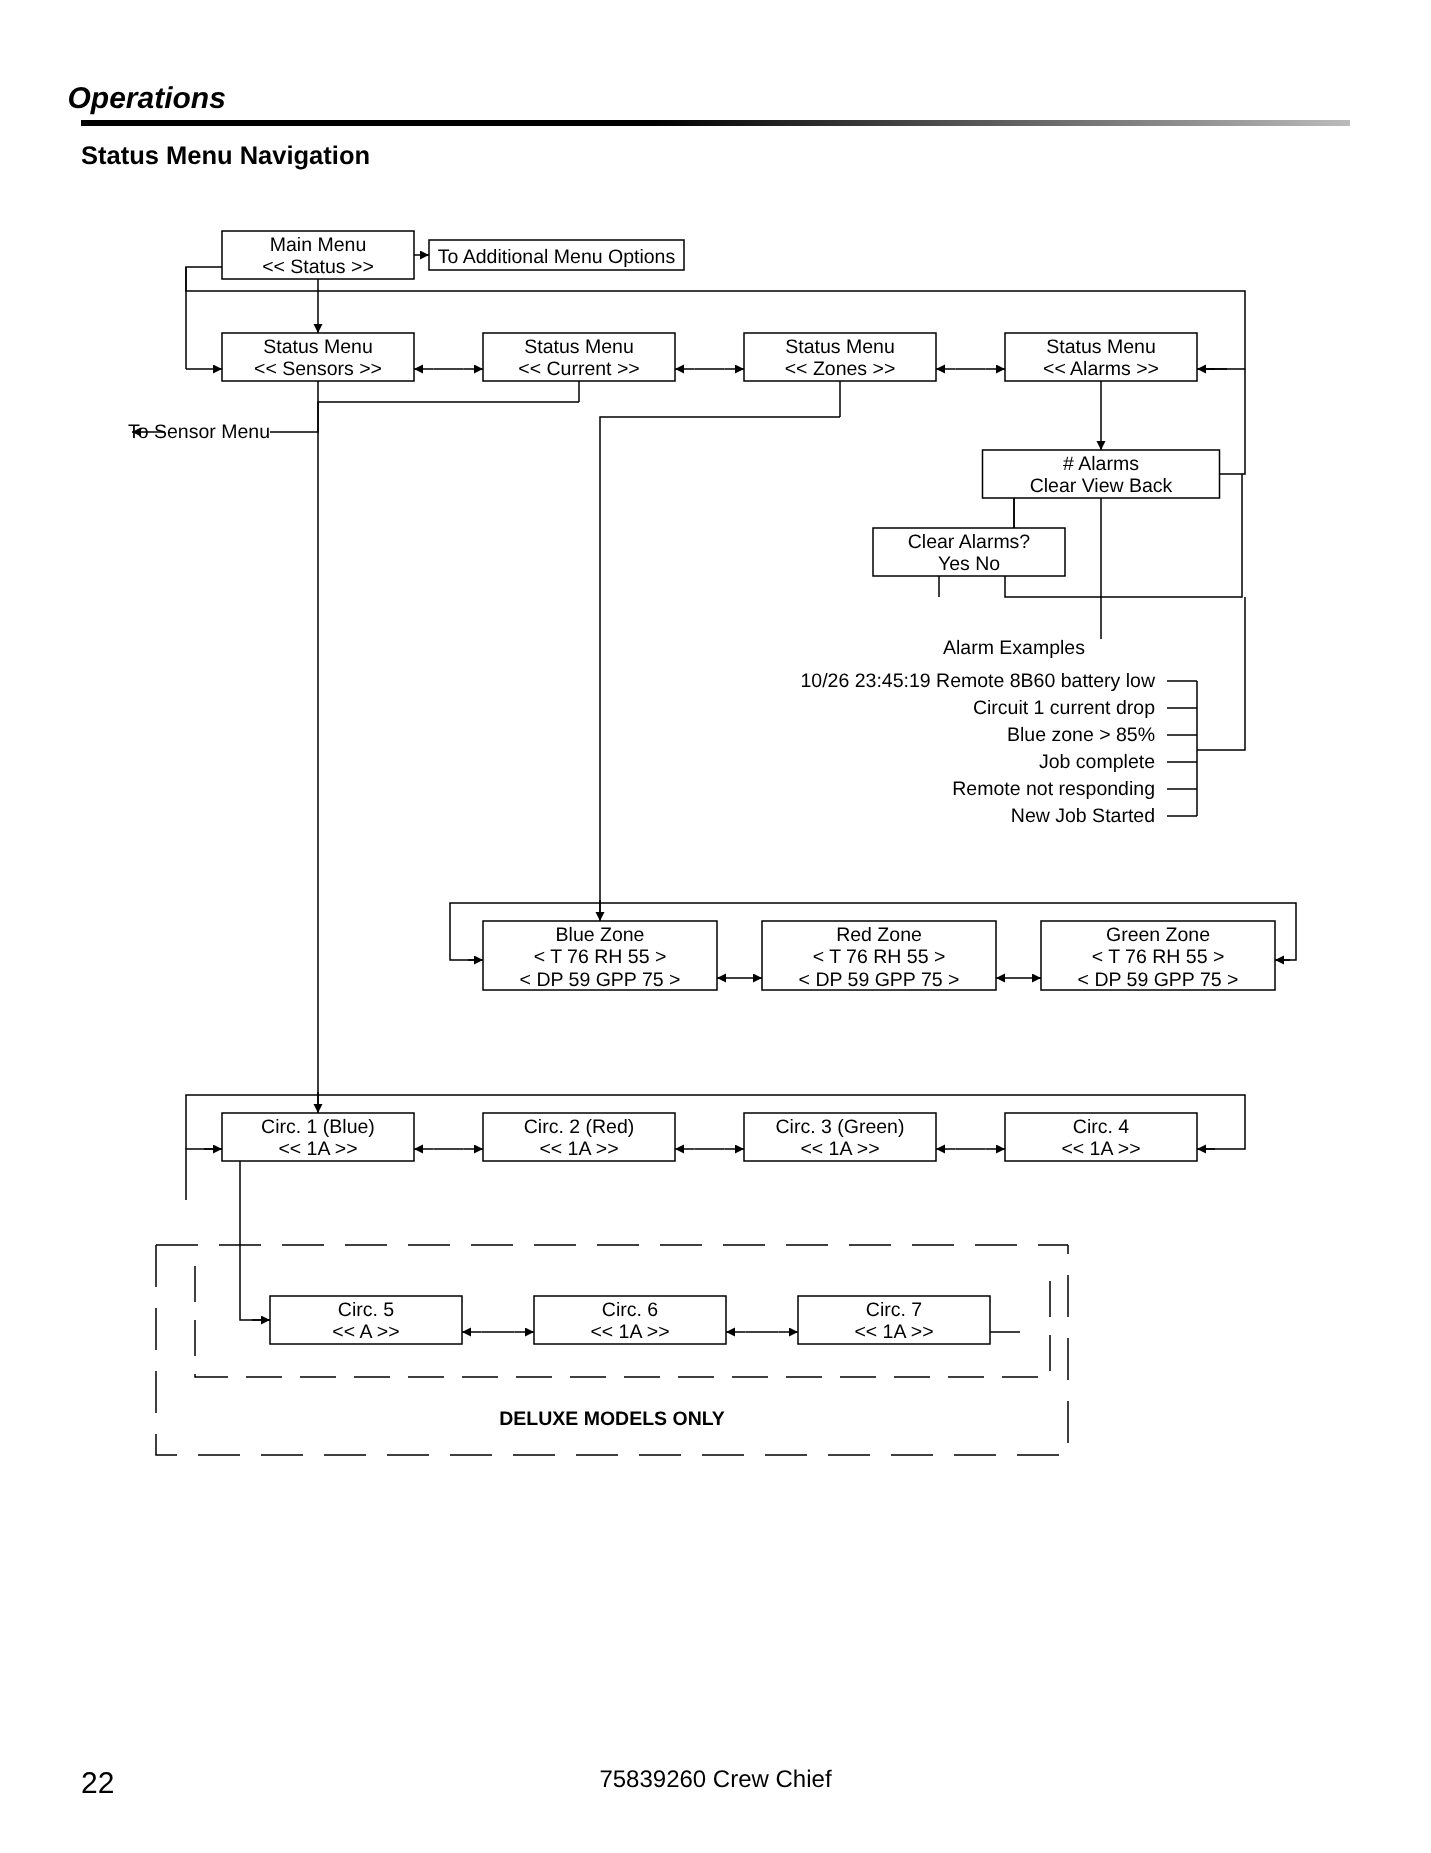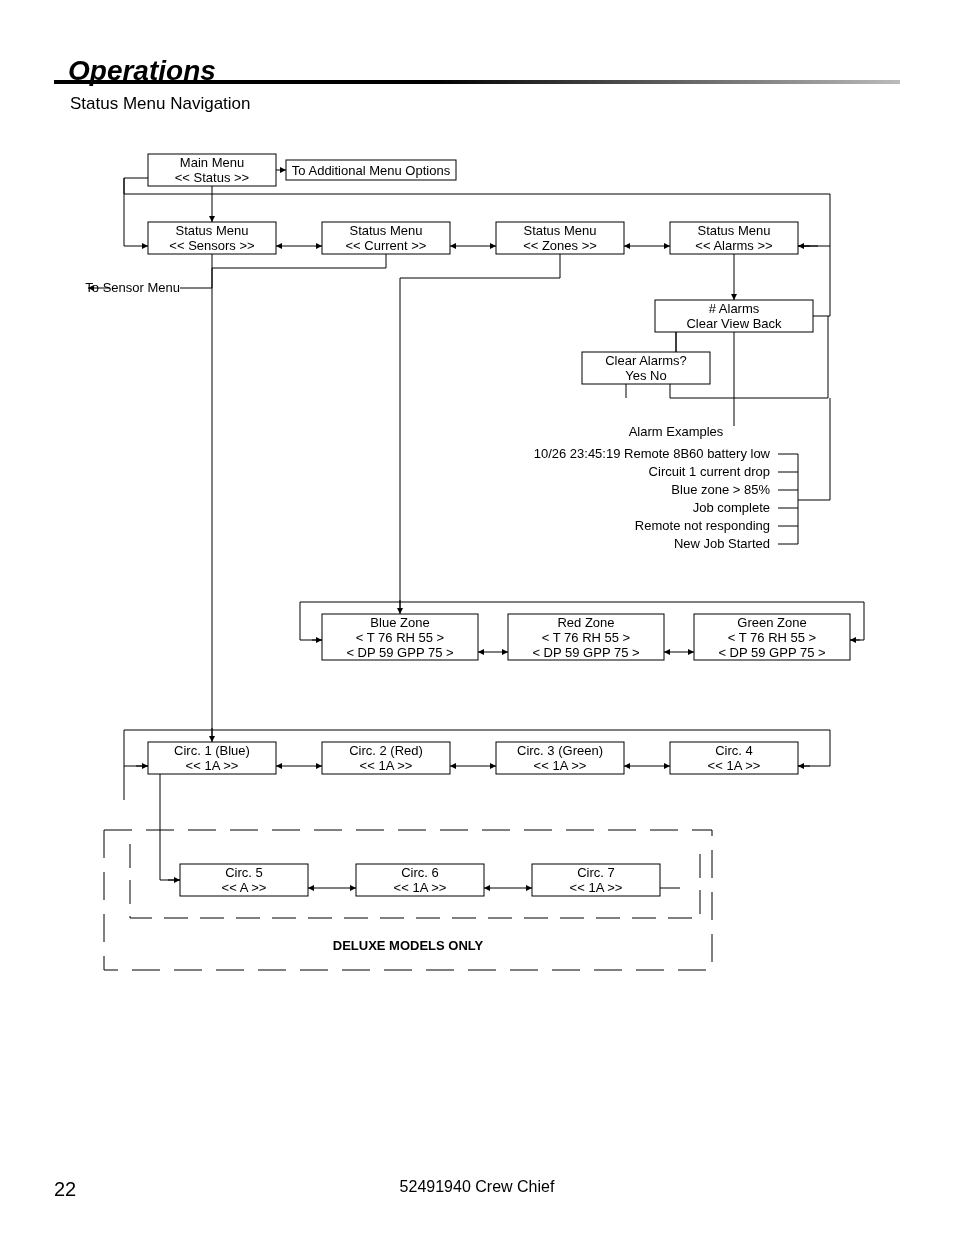--- a/index.html
+++ b/index.html
@@ -1,38 +1,38 @@
 <!DOCTYPE html>
 <html><head>
 <meta charset="utf-8">
 <style>
   html,body{margin:0;padding:0;background:#fff;font-family:Arial,Helvetica,sans-serif;color:#000}
   .page{width:954px;height:1235px;position:relative;margin:0 auto}
-  .section-title{position:absolute;left:68px;top:55px;font-size:28px;font-weight:bold;font-style:italic;color:#000}
+  .section-title{position:absolute;left:45px;top:55px;font-size:20px;font-weight:bold;font-style:italic;color:#000}
   .title-rule{position:absolute;left:54px;top:80px;width:846px;height:4px;
     background:linear-gradient(to right,#000 0%,#000 45%,#bbb 100%)}
-  .subtitle{position:absolute;left:70px;top:94px;font-size:17px;font-weight:normal}
+  .subtitle{position:absolute;left:54px;top:94px;font-size:17px;font-weight:bold}
   .footer-left{position:absolute;left:54px;top:1178px;font-size:20px}
   .footer-center{position:absolute;left:0;right:0;top:1178px;text-align:center;font-size:16px}
   svg{position:absolute;left:0;top:0}
   .box{fill:#fff;stroke:#000;stroke-width:1}
   .txt{font-family:Arial,Helvetica,sans-serif;font-size:13px;fill:#000;text-anchor:middle}
   .txtR{font-family:Arial,Helvetica,sans-serif;font-size:13px;fill:#000;text-anchor:end}
   .bold{font-weight:bold}
   .line{stroke:#000;stroke-width:1;fill:none}
 </style>
 </head>
 <body>
 
 <div class="page">
   <div class="section-title">Operations</div>
   <div class="title-rule"></div>
   <div class="subtitle">Status Menu Navigation</div>
   <div class="footer-left">22</div>
-  <div class="footer-center">52491940  Crew Chief</div>
+  <div class="footer-center">75839260  Crew Chief</div>
 
   <svg width="954" height="1235">
     <defs>
       <marker id="arr" markerWidth="8" markerHeight="8" refX="6" refY="3" orient="auto">
         <path d="M0,0 L6,3 L0,6 Z" fill="#000"></path>
       </marker>
     </defs>
 
     <g>
       <rect class="box" x="148" y="154" width="128" height="32"></rect>

